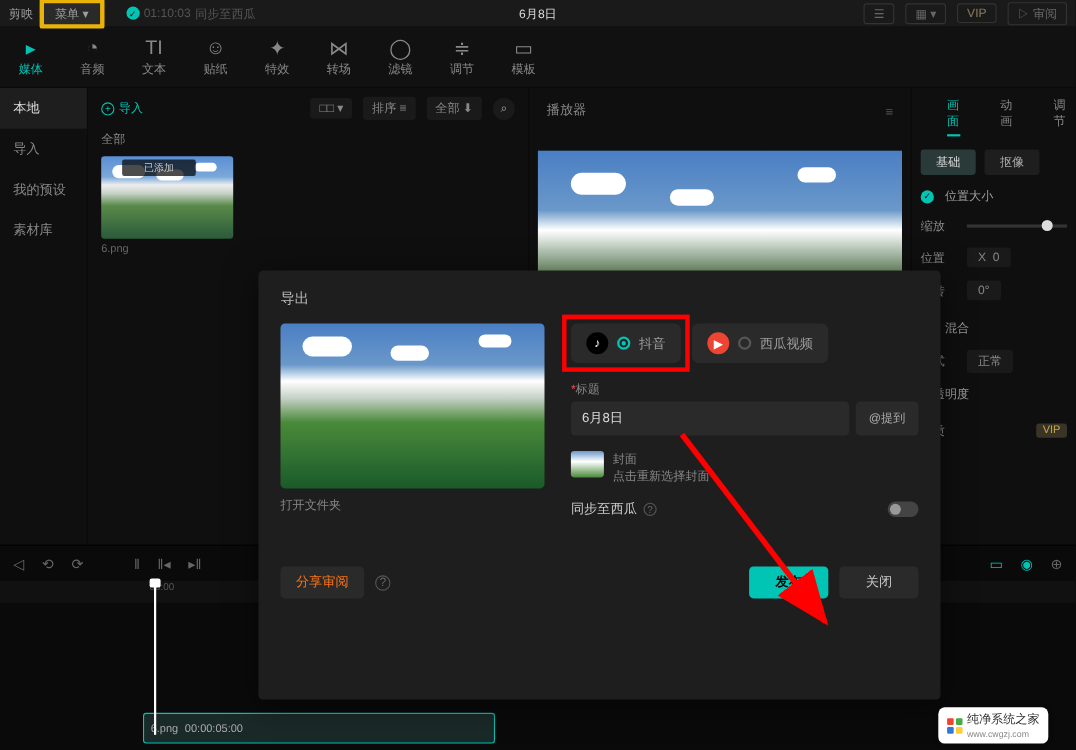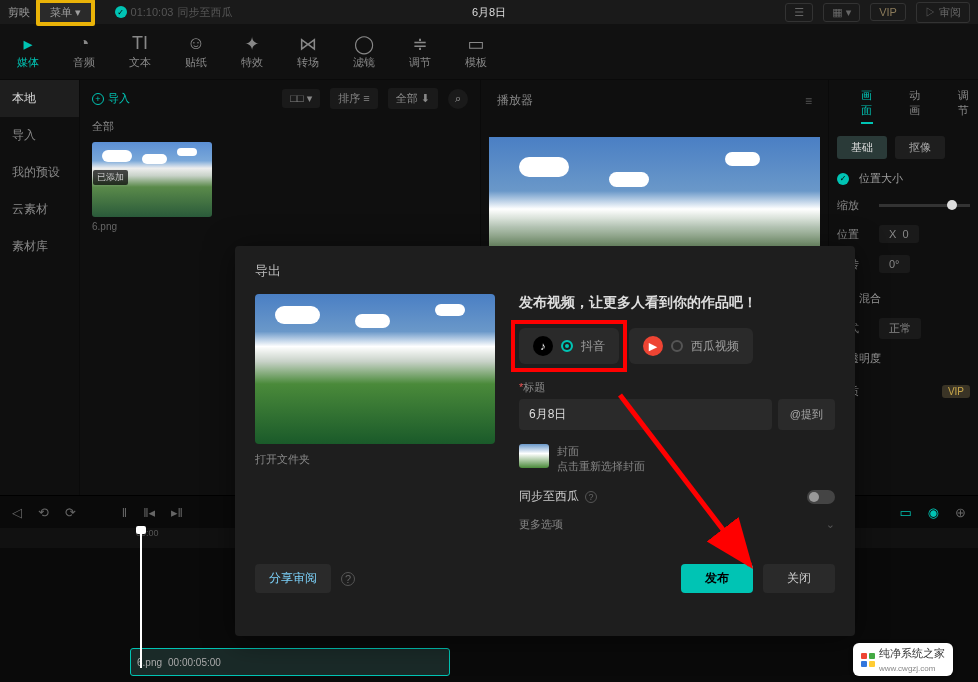--- a/index.html
+++ b/index.html
@@ -35,21 +35,21 @@
 .media-controls .spacer { flex: 1; }
 .media-controls .ctrl { background: #1a1a1a; padding: 3px 8px; border-radius: 3px; color: #888; }
 .media-controls .search { width: 20px; height: 20px; border-radius: 50%; background: #1a1a1a; display: flex; align-items: center; justify-content: center; }
 
 .media-grid .label-all { font-size: 11px; color: #888; margin-bottom: 8px; }
 .thumb { width: 120px; height: 75px; background: linear-gradient(to bottom, #5b8fd4 0%, #7aa8d9 25%, #eee 35%, #c8d2c8 45%, #5a8a4a 60%, #2a5a3a 100%); border-radius: 3px; position: relative; }
 .thumb .cloud { position: absolute; background: #fff; border-radius: 10px; }
 .thumb .c1 { width: 30px; height: 12px; top: 8px; left: 10px; }
 .thumb .c2 { width: 25px; height: 10px; top: 12px; left: 50px; }
 .thumb .c3 { width: 20px; height: 8px; top: 6px; right: 15px; }
-.thumb .badge { position: absolute; top: 3px; left: 1px; background: rgba(0,0,0,.7); color: #ccc; font-size: 9px; padding: 1px 4px; border-radius: 2px; margin-top: 25px; }
+.thumb .badge { position: absolute; top: 3px; left: 19px; background: rgba(0,0,0,.7); color: #ccc; font-size: 9px; padding: 1px 20px; border-radius: 2px; }
 .thumb-label { font-size: 10px; color: #666; margin-top: 4px; }
 
 .player-panel { flex: 1; background: #0f0f0f; border-left: 1px solid #0a0a0a; padding: 8px; }
 .player-header { display: flex; align-items: center; font-size: 12px; color: #888; padding: 4px 8px; }
 .player-header .more { margin-left: auto; color: #555; }
 .player-view { margin-top: 24px; height: 180px; background: linear-gradient(to bottom, #4a7fc4 0%, #6a98c9 30%, #fff 40%, #b8c8b8 50%, #4a7a3a 70%, #1a4a2a 100%); position: relative; }
 .player-view .cloud { position: absolute; background: #fff; border-radius: 20px; }
 .player-view .pc1 { width: 50px; height: 20px; top: 20px; left: 30px; }
 .player-view .pc2 { width: 40px; height: 15px; top: 35px; left: 120px; }
 .player-view .pc3 { width: 35px; height: 14px; top: 15px; right: 60px; }
@@ -108,21 +108,21 @@
 .mention-btn { background: #2a2a2a; padding: 8px 12px; border-radius: 4px; font-size: 11px; color: #aaa; }
 .cover-row { display: flex; gap: 8px; margin-bottom: 14px; font-size: 11px; color: #888; }
 .cover-row .cthumb { width: 30px; height: 24px; border-radius: 3px; background: linear-gradient(to bottom, #6a98c9 0%, #fff 40%, #4a8a3a 100%); }
 .sync-row { display: flex; align-items: center; gap: 6px; font-size: 12px; color: #ccc; margin-bottom: 12px; }
 .sync-row .switch { margin-left: auto; width: 28px; height: 14px; background: #444; border-radius: 8px; position: relative; }
 .sync-row .switch::after { content: ''; position: absolute; width: 10px; height: 10px; background: #999; border-radius: 50%; top: 2px; left: 2px; }
 .more-opt { display: flex; align-items: center; font-size: 11px; color: #888; }
 .more-opt .chev { margin-left: auto; color: #555; }
 
 .modal-footer { display: flex; align-items: center; margin-top: 32px; gap: 10px; }
-.modal-footer .share-btn { background: #2a2a2a; padding: 6px 14px; border-radius: 4px; font-size: 12px; color: #7dd3fc; }
+.modal-footer .share-btn { background: #2a2a2a; padding: 6px 14px; border-radius: 4px; font-size: 12px; color: #f97316; }
 .modal-footer .help { color: #666; font-size: 11px; border: 1px solid #555; border-radius: 50%; width: 14px; height: 14px; display: flex; align-items: center; justify-content: center; }
 .modal-footer .spacer { flex: 1; }
 .modal-footer .publish-btn { background: #00c4b4; color: #000; padding: 6px 24px; border-radius: 4px; font-size: 12px; font-weight: bold; }
 .modal-footer .close-btn { background: #2a2a2a; color: #ccc; padding: 6px 24px; border-radius: 4px; font-size: 12px; }
 
 
 .red-arrow { position: absolute; z-index: 200; pointer-events: none; }
 
 
 .watermark { position: absolute; bottom: 6px; right: 25px; z-index: 300; background: #fff; border-radius: 6px; padding: 3px 8px; display: flex; align-items: center; gap: 4px; font-size: 11px; color: #333; box-shadow: 0 1px 4px rgba(0,0,0,.3); }
@@ -188,21 +188,20 @@
       <div class="ticon">▭</div>
       <div class="tlabel">模板</div>
     </div>
 </div>
 
 <div class="main">
   <div class="sidebar">
     <div class="sitem active">本地</div>
     <div class="sitem">导入</div>
     <div class="sitem">我的预设</div>
-    <div class="sitem">云素材</div>
     <div class="sitem">素材库</div>
   </div>
 
   <div class="media-panel">
     <div class="media-controls">
       <div class="import-btn">
           <span class="plus">+</span>
           <span>导入</span>
         </div>
       <div class="spacer"></div>
@@ -312,21 +311,20 @@
   <div class="modal-body">
     <div class="modal-left">
       <div class="preview">
         <div class="cloud mc1"></div>
           <div class="cloud mc2"></div>
           <div class="cloud mc3"></div>
       </div>
       <div class="open-folder">打开文件夹</div>
     </div>
     <div class="modal-right">
-      <div class="headline">发布视频，让更多人看到你的作品吧！</div>
       <div class="platform-row">
         <div class="red-highlight">
           <div class="platform-btn">
             <div class="picon">♪</div>
             <div class="radio on"></div>
             <span>抖音</span>
           </div>
         </div>
         <div class="platform-btn">
           <div class="picon red">▶</div>
@@ -343,24 +341,20 @@
         <div class="cthumb"></div>
         <div>
           <div>封面</div>
           <div>点击重新选择封面</div>
         </div>
       </div>
       <div class="sync-row">
         <span>同步至西瓜</span>
         <span style="color:#666;border:1px solid #555;border-radius:50%;width:12px;height:12px;display:inline-flex;align-items:center;justify-content:center;font-size:9px">?</span>
         <div class="switch"></div>
-      </div>
-      <div class="more-opt">
-        <span>更多选项</span>
-        <span class="chev">⌄</span>
       </div>
     </div>
   </div>
   <div class="modal-footer">
     <div class="share-btn">分享审阅</div>
     <div class="help">?</div>
     <div class="spacer"></div>
     <div class="publish-btn">发布</div>
     <div class="close-btn">关闭</div>
   </div>

